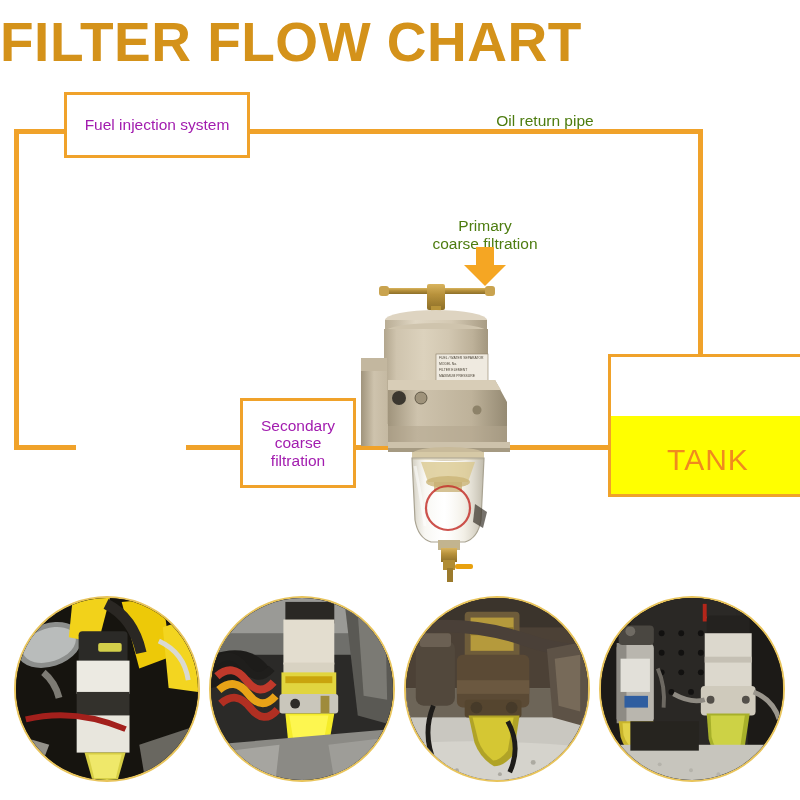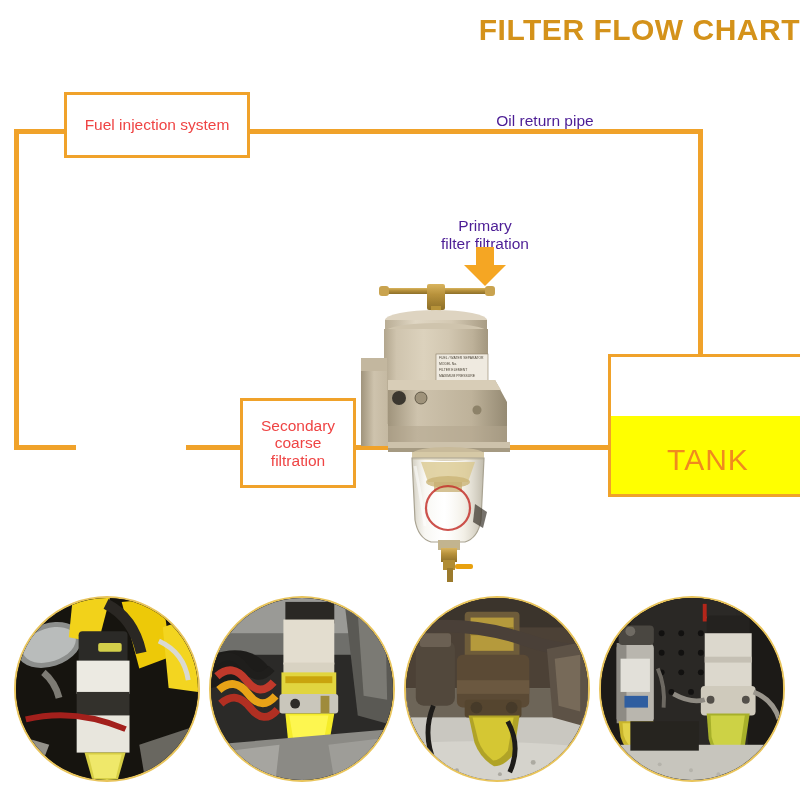--- a/index.html
+++ b/index.html
@@ -9,54 +9,54 @@
     background:#ffffff;
     font-family:"Liberation Sans", sans-serif;
     overflow:hidden;
     position:relative;
   }
   .stage{position:absolute;left:0;top:0;width:800px;height:800px;}
 
   
   .title{
     position:absolute;left:0;top:14px;width:800px;
-    text-align:right;
-    font-size:30px;
+    text-align:left;
+    font-size:55px;
     font-weight:bold;
     letter-spacing:0.5px;
     color:#d4921a;
     font-family:"Liberation Sans", sans-serif;
     line-height:1.05;
   }
 
   
   .node{
     position:absolute;
     box-sizing:border-box;
     border:3px solid #f0a22a;
     background:#ffffff;
     display:flex;
     align-items:center;
     justify-content:center;
     text-align:center;
-    color:#ef4444;
+    color:#a21caf;
     font-size:15.5px;
     line-height:1.12;
     z-index:5;
   }
   .node .nodetext{display:block;padding:0 4px;white-space:pre-line;}
 
   .line{position:absolute;background:#f0a22a;z-index:3;}
   .line.h{height:5px;}
   .line.v{width:5px;}
 
   
   .flabel{
     position:absolute;
-    color:#4c1d95;
+    color:#4d7c0f;
     font-size:15.5px;
     line-height:1.12;
     text-align:center;
     z-index:6;
     white-space:pre-line;
   }
 
   
   .down-arrow{position:absolute;z-index:6;}
 
@@ -127,21 +127,21 @@
     <span class="nodetext">Secondary
 coarse filtration</span>
   </div>
 
   <div class="flabel" style="left:410px;top:95px;width:270px;">
     <span>Oil return pipe</span>
   </div>
 
   <div class="flabel" style="left:385px;top:200px;width:200px;">
     <span>Primary
-filter filtration</span>
+coarse filtration</span>
   </div>
 
   <div class="down-arrow" style="left:462px;top:247px;">
     <svg width="46" height="40" viewBox="0 0 46 40" aria-hidden="true">
       <polygon points="14,0 32,0 32,18 44,18 23,39 2,18 14,18" fill="#f5a623"></polygon>
     </svg>
   </div>
 
   <div class="tank" style="left:608px;top:354px;width:200px;height:143px;">
     <div class="tank-fill" style="height:78px;"></div>

